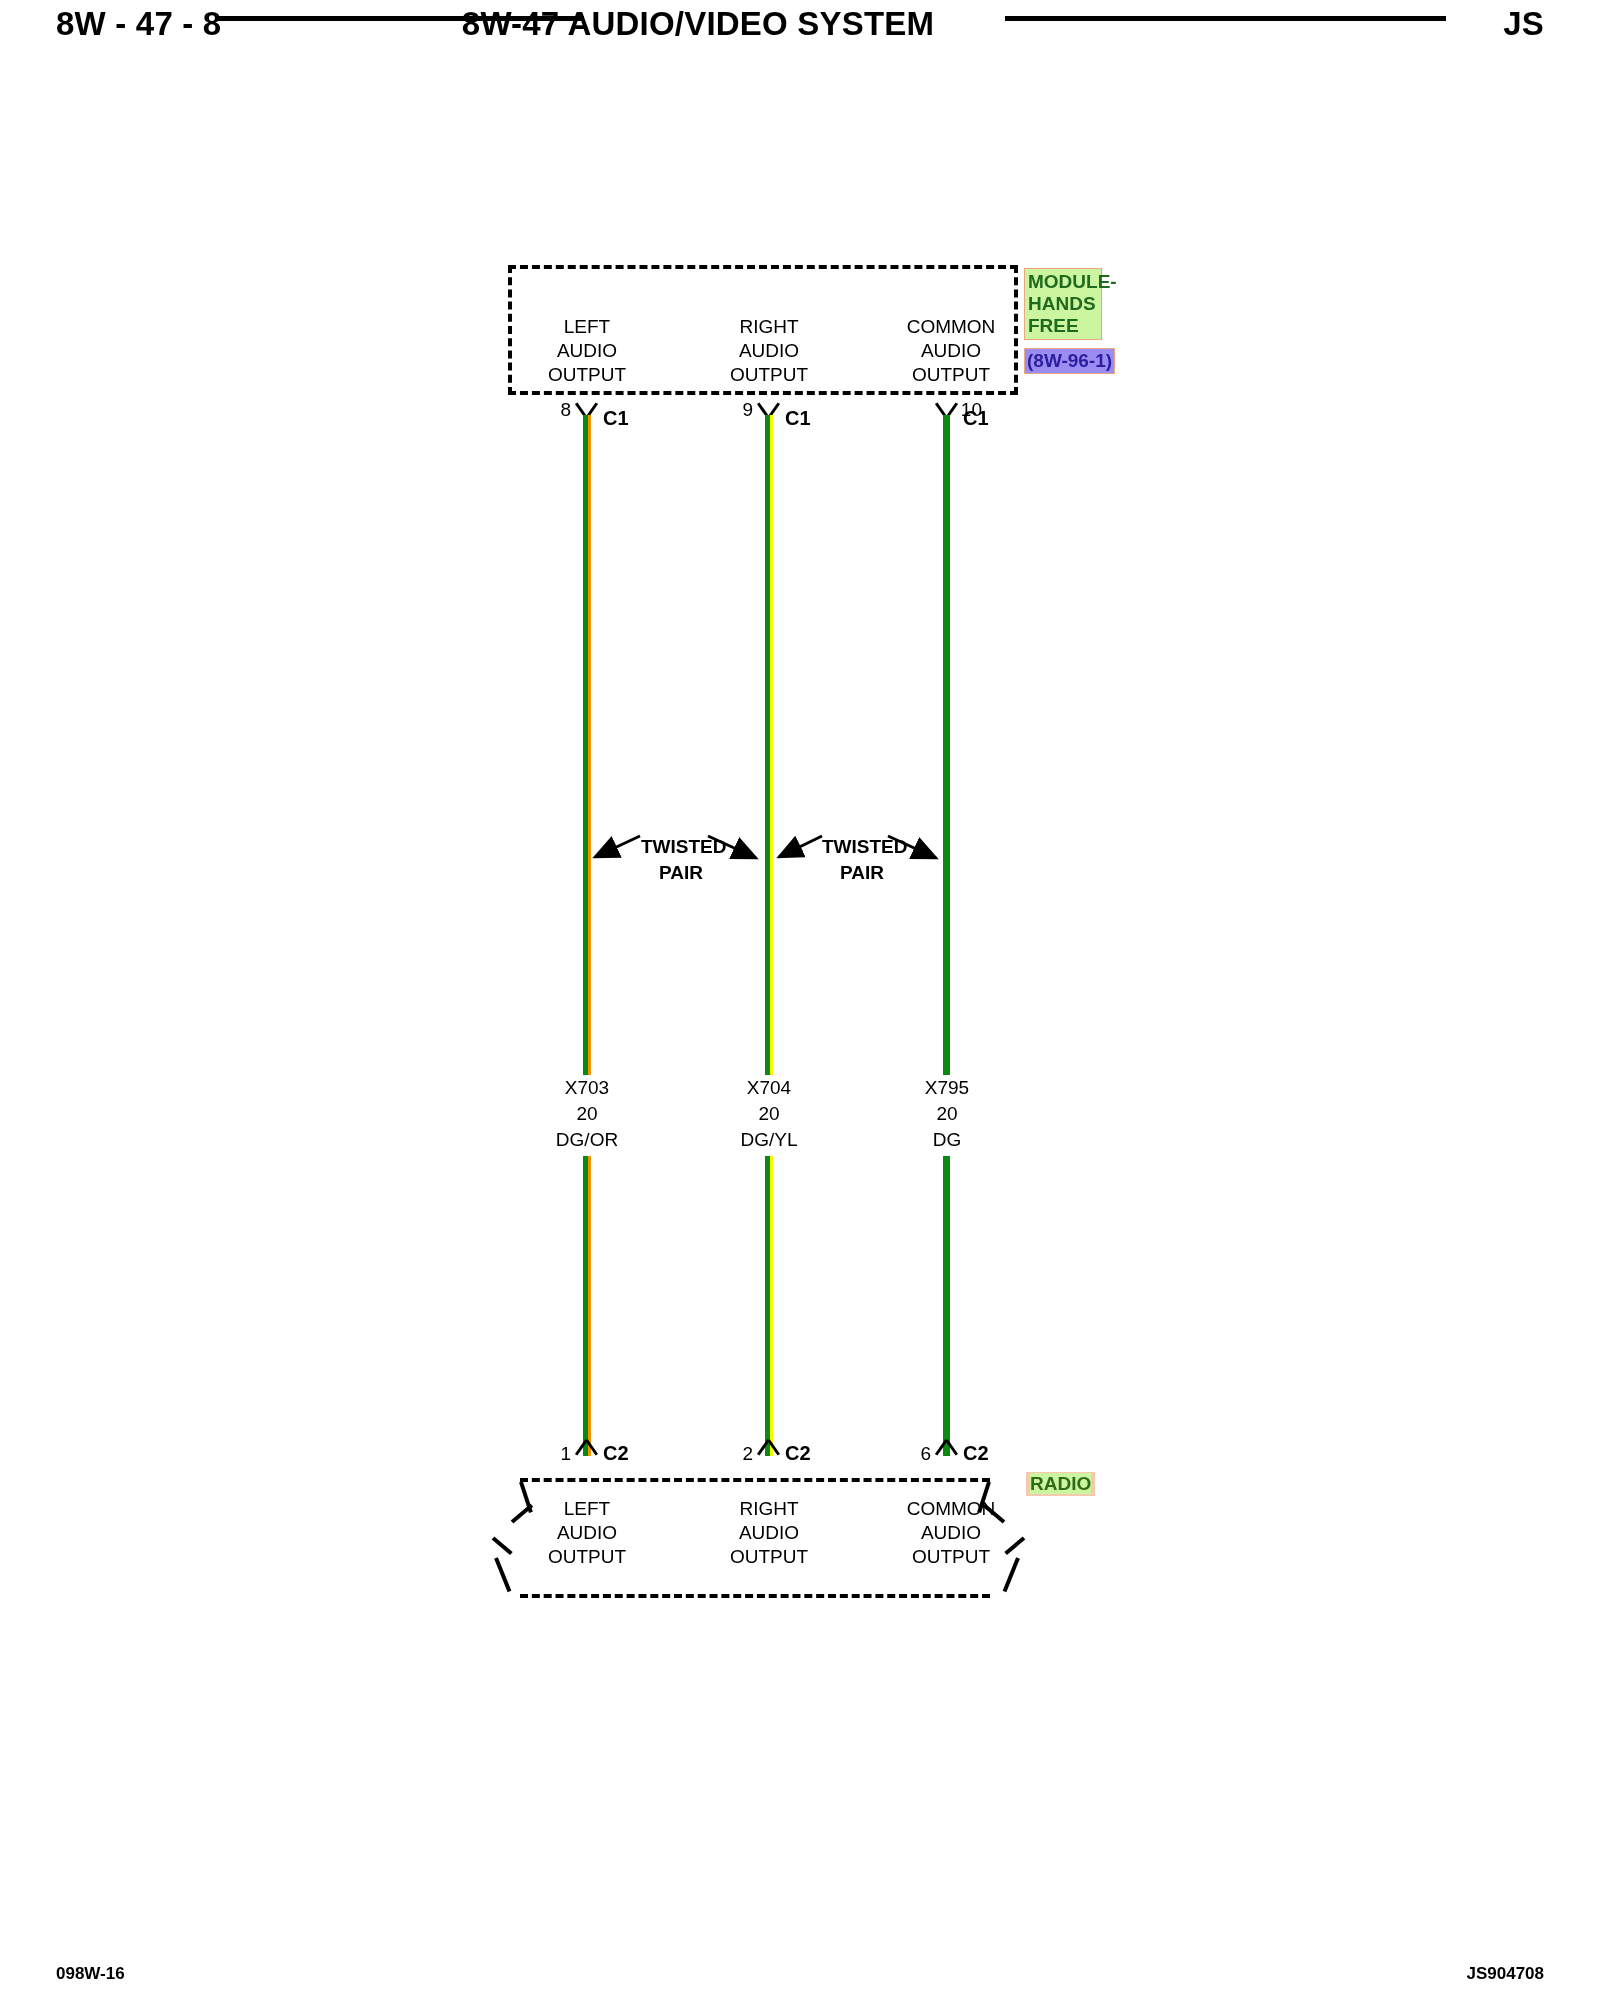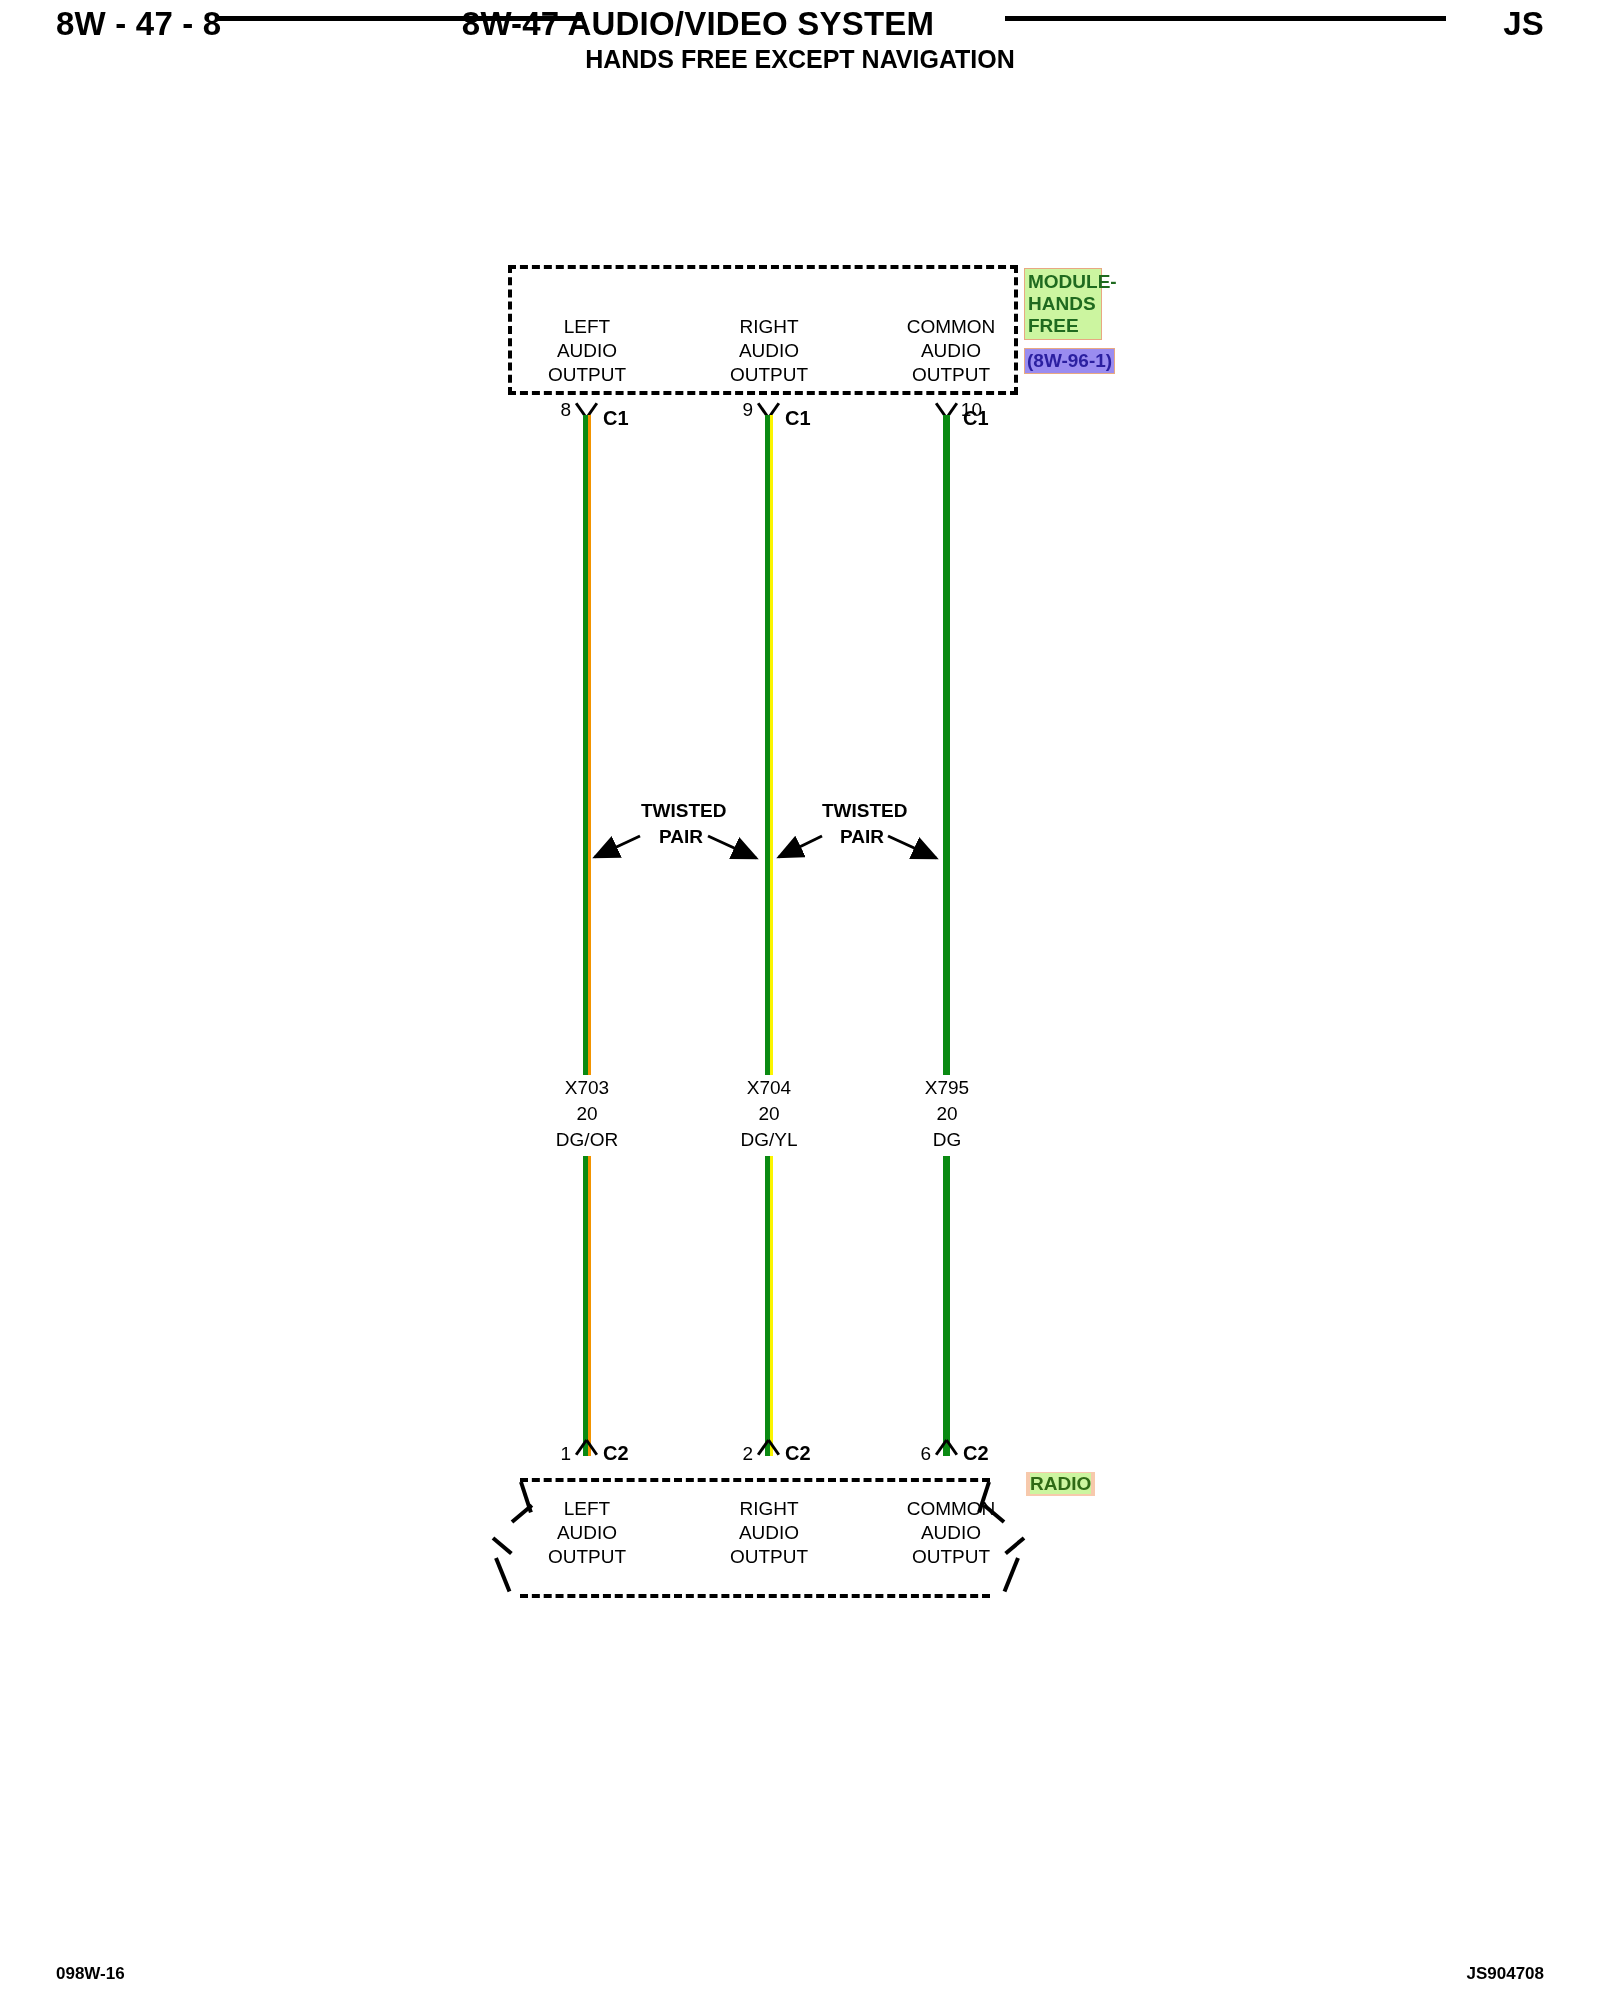--- a/index.html
+++ b/index.html
@@ -151,20 +151,21 @@
     line-height: 26px;
     white-space: nowrap;
   }
 
   
   .tp-label {
     position: absolute;
     font-size: 19px;
     font-weight: bold;
     white-space: nowrap;
+    margin-top: 36px;
   }
 
   
   #module-tag {
     position: absolute;
     left: 1024px;
     top: 268px;
     width: 78px;
     padding: 2px 3px;
     background: #ccf5a0;
@@ -203,21 +204,20 @@
 </head>
 <body>
 
 <div id="page">
 
   <div class="hdr-text" id="hdr-left">8W - 47 - 8</div>
   <div class="hdr-rule" id="hdr-rule-left"></div>
   <div class="hdr-text" id="hdr-title">8W-47 AUDIO/VIDEO SYSTEM</div>
   <div class="hdr-rule" id="hdr-rule-right"></div>
   <div class="hdr-text" id="hdr-right">JS</div>
-  <div id="hdr-sub">HANDS FREE EXCEPT NAVIGATION</div>
 
   <div id="module-box"></div>
 
   <div class="port-label" style="left:487px; top:315px;">
     <div>LEFT</div>
     <div>AUDIO</div>
     <div>OUTPUT</div>
   </div>
   <div class="port-label" style="left:669px; top:315px;">
     <div>RIGHT</div>

